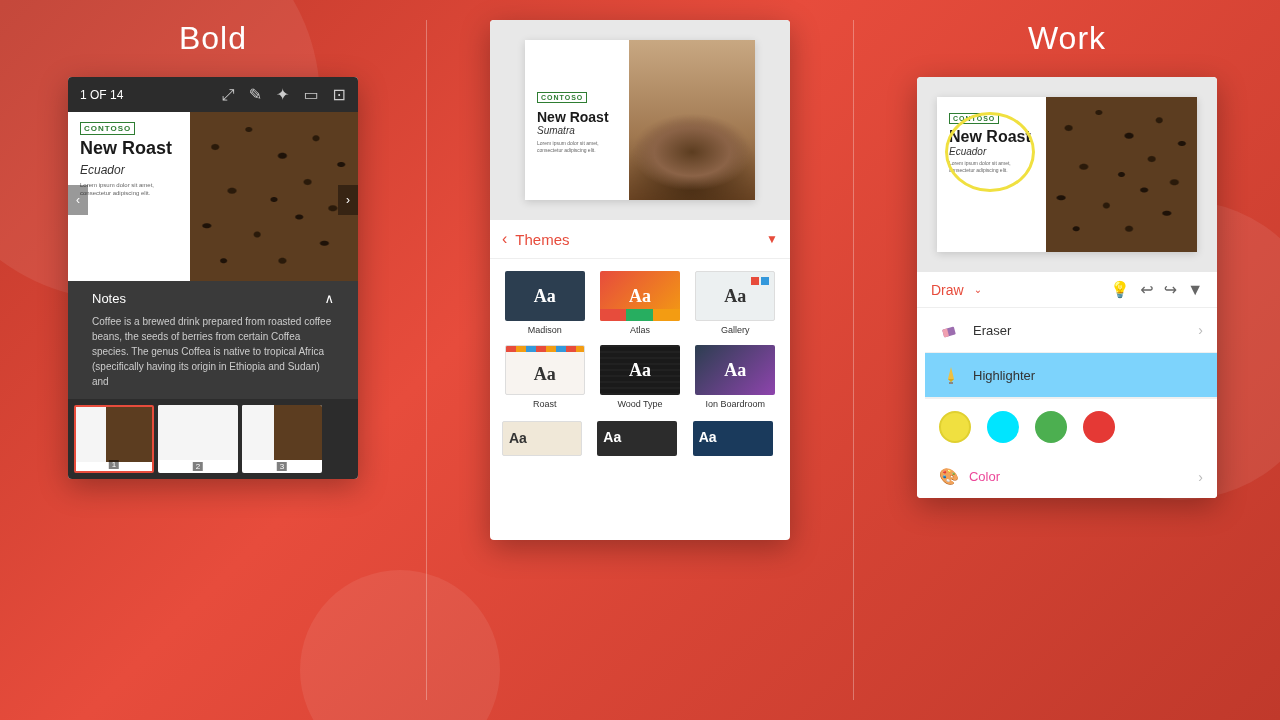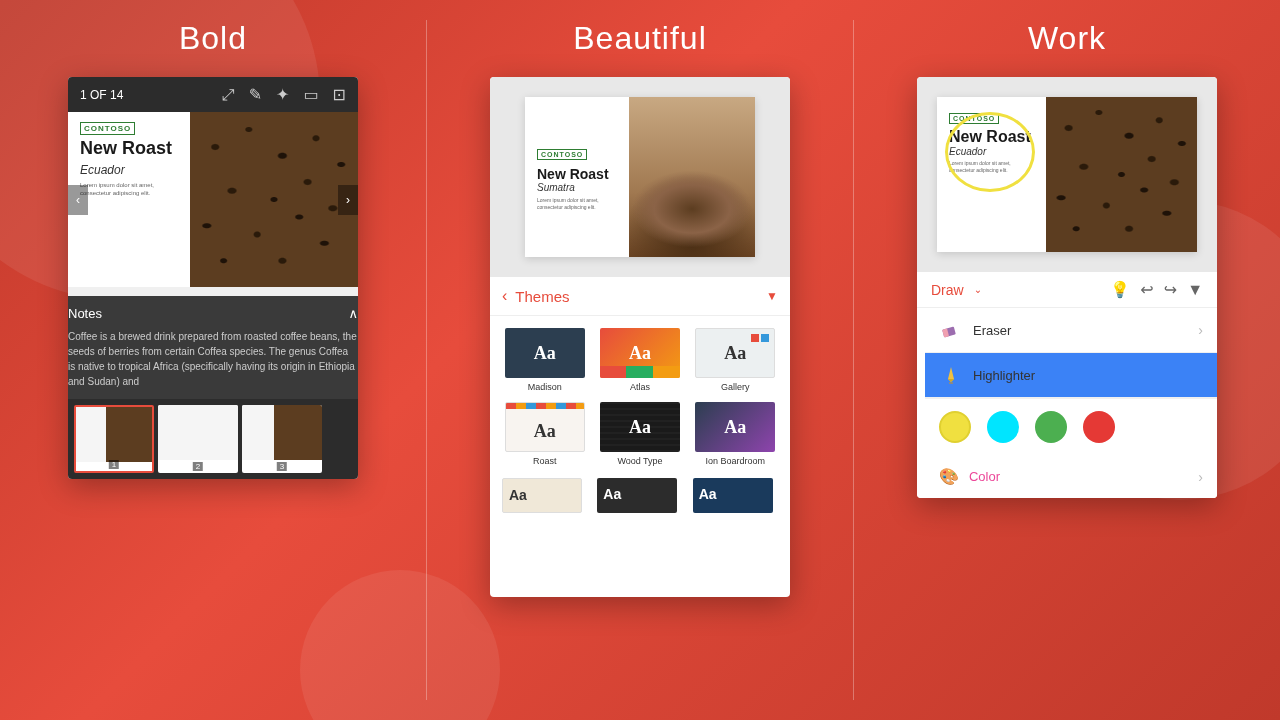--- a/index.html
+++ b/index.html
@@ -188,21 +188,21 @@
         radial-gradient(ellipse 8px 5px at 65% 60%, #1e1208 40%, transparent 60%),
         radial-gradient(ellipse 9px 6px at 85% 55%, #2a1a0a 40%, transparent 60%),
         radial-gradient(ellipse 7px 5px at 20% 85%, #1e1208 40%, transparent 60%),
         radial-gradient(ellipse 8px 6px at 55% 85%, #2a1a0a 40%, transparent 60%),
         radial-gradient(ellipse 9px 5px at 80% 75%, #1e1208 40%, transparent 60%),
         #5c3d20;
     }
 
     .notes-panel {
       background: #3a3a3a;
-      padding: 10px 0;
+      padding: 10px 24px;
       flex-shrink: 0;
     }
 
     .notes-header {
       display: flex;
       justify-content: space-between;
       align-items: center;
       color: white;
       font-size: 13px;
       margin-bottom: 8px;
@@ -609,21 +609,21 @@
 
     .tool-item {
       display: flex;
       align-items: center;
       padding: 10px 14px;
       border-bottom: 1px solid #f0f0f0;
       cursor: pointer;
     }
 
     .tool-item.active {
-      background: #3b82f6;
+      background: #7dd3fc;
     }
 
     .tool-icon {
       width: 24px;
       height: 24px;
       display: flex;
       align-items: center;
       justify-content: center;
       margin-right: 10px;
       font-size: 16px;
@@ -745,21 +745,20 @@
           <div class="thumb-content-3"></div>
           <span class="thumb-number">3</span>
         </div>
       </div>
     </div>
   </div>
 
   <div class="col-divider"></div>
 
   <div class="col">
-    <div class="col-title">Beautiful</div>
 
     <div class="device-frame middle-device">
 
       <div class="slide-preview-area">
         <div class="slide-preview-card">
           <div class="preview-left">
             <span class="preview-logo">CONTOSO</span>
             <div class="preview-title">New Roast</div>
             <div class="preview-subtitle">Sumatra</div>
             <div class="preview-body">Lorem ipsum dolor sit amet, consectetur adipiscing elit.</div>

